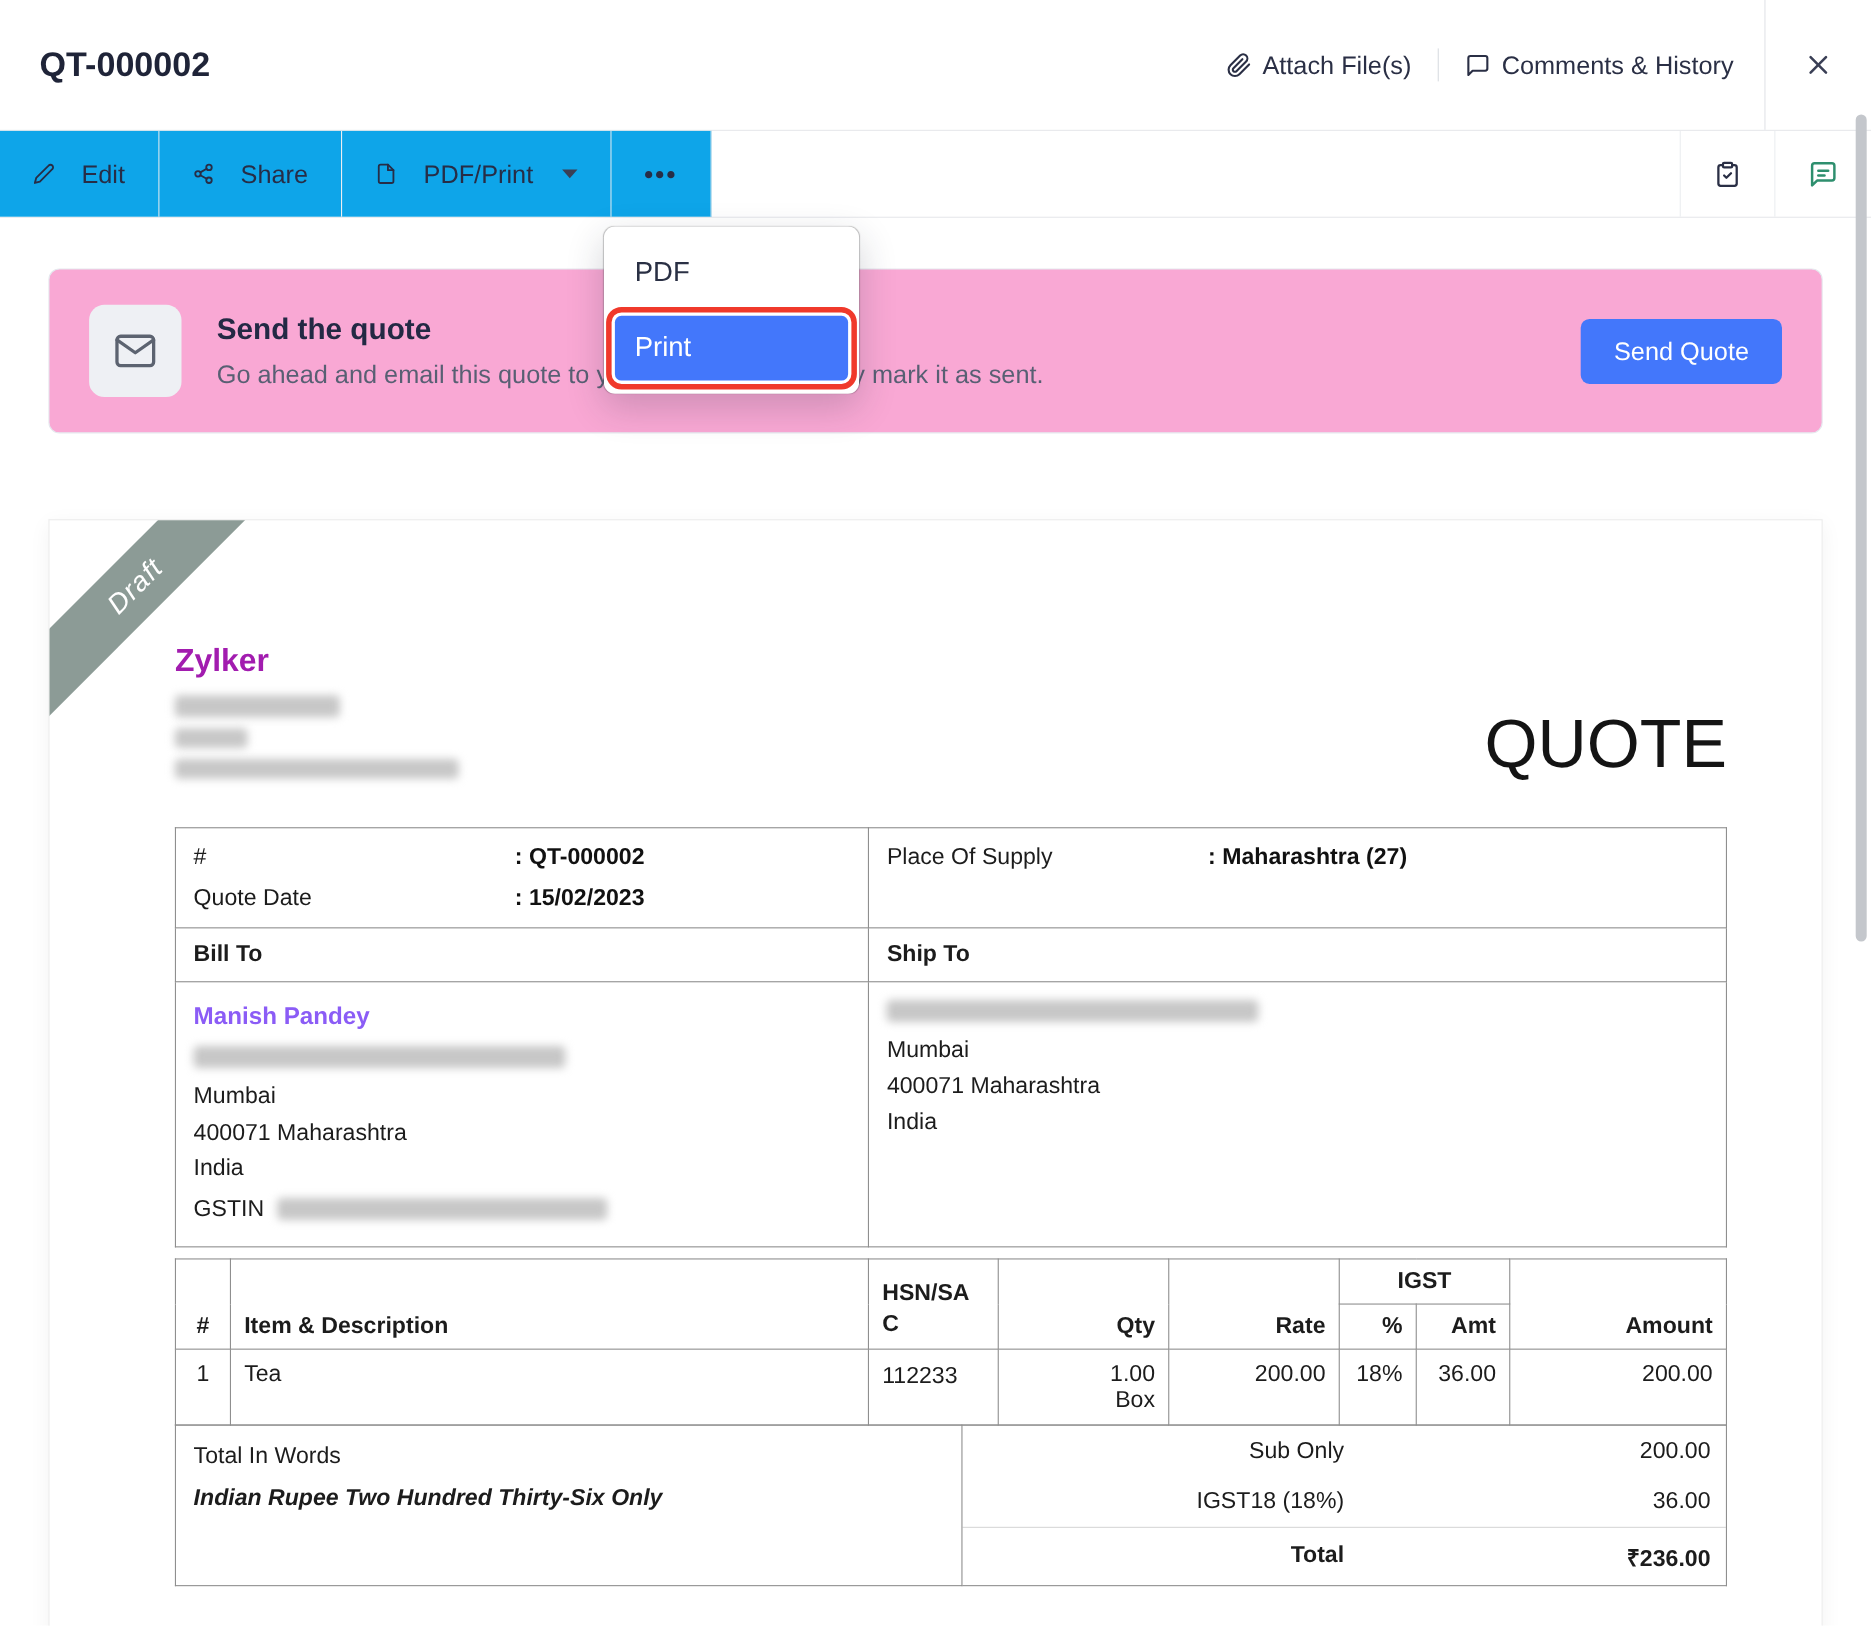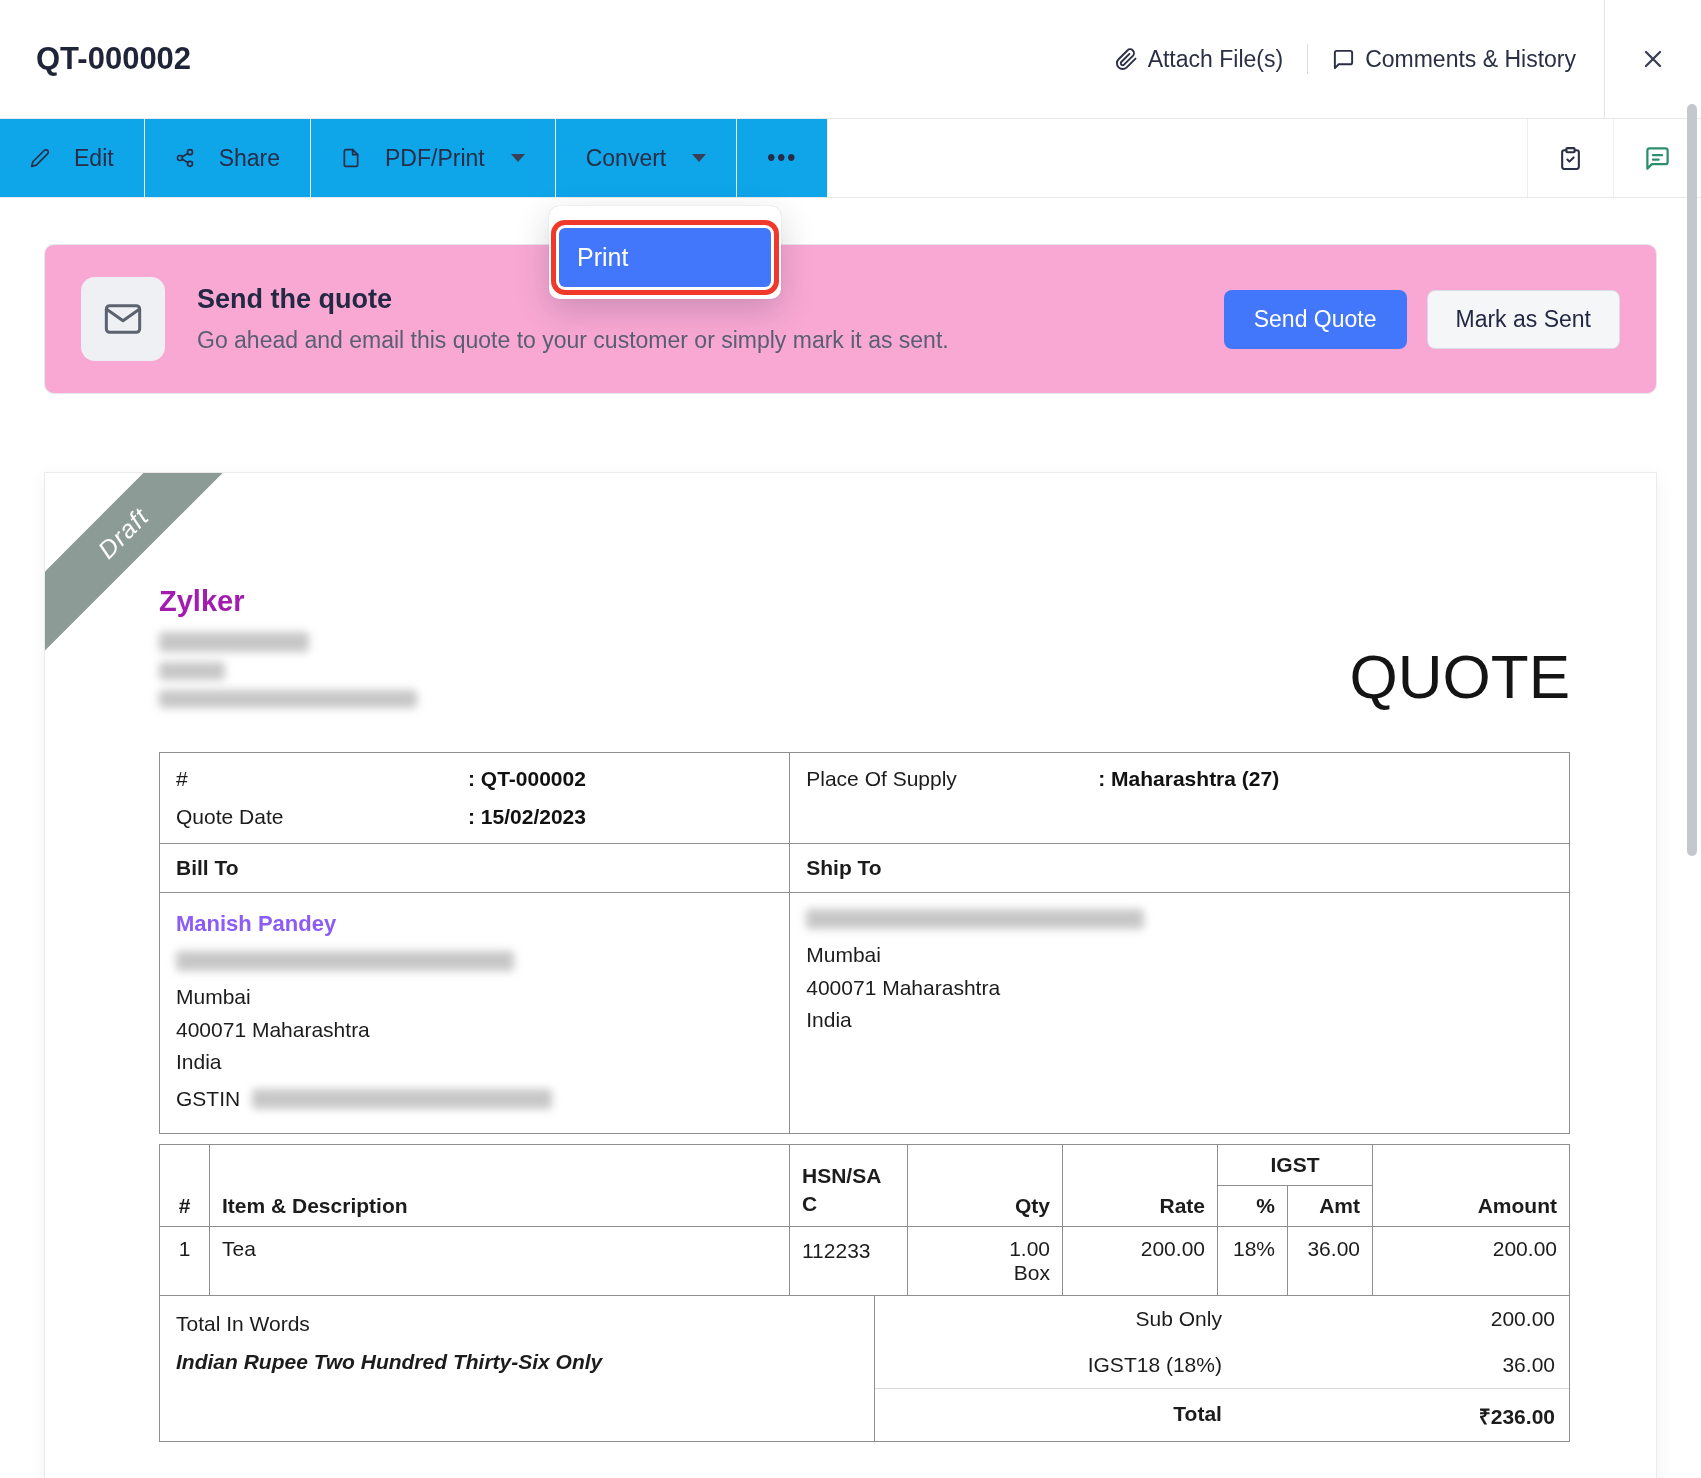--- a/index.html
+++ b/index.html
@@ -156,24 +156,20 @@
     <div class="tb-btn">
       <span>
         <svg viewBox="0 0 24 24" width="20" height="20" fill="none" stroke="currentColor" stroke-width="2" stroke-linecap="round" stroke-linejoin="round">
             <path d="M14 2H6a2 2 0 0 0-2 2v16a2 2 0 0 0 2 2h12a2 2 0 0 0 2-2V8z"></path>
             <polyline points="14 2 14 8 20 8"></polyline>
           </svg>
       </span>
       <span>PDF/Print</span>
       <span class="caret"></span>
     </div>
-    <div class="tb-btn">
-      <span>Convert</span>
-      <span class="caret"></span>
-    </div>
     <div class="tb-btn tb-more">
       <span>•••</span>
     </div>
     <div class="tb-right">
       <div class="tb-icon-btn">
         <span>
           <svg viewBox="0 0 24 24" width="25" height="25" fill="none" stroke="currentColor" stroke-width="2" stroke-linecap="round" stroke-linejoin="round">
               <path d="M16 4h2a2 2 0 0 1 2 2v14a2 2 0 0 1-2 2H6a2 2 0 0 1-2-2V6a2 2 0 0 1 2-2h2"></path>
               <rect x="8" y="2" width="8" height="4" rx="1"></rect>
               <polyline points="9 13 11 15 15 11"></polyline>
@@ -186,37 +182,37 @@
               <path d="M21 15a2 2 0 0 1-2 2H7l-4 4V5a2 2 0 0 1 2-2h14a2 2 0 0 1 2 2z"></path>
               <line x1="8" y1="9" x2="16" y2="9"></line>
               <line x1="8" y1="13" x2="13" y2="13"></line>
             </svg>
         </span>
       </div>
     </div>
   </div>
 
   <div class="dropdown">
+    <div class="dd-item">PDF</div>
     <div class="dd-item active">Print</div>
   </div>
 
   <div class="banner">
     <div class="banner-icon">
       <svg viewBox="0 0 24 24" width="40" height="40" fill="none" stroke="currentColor" stroke-width="1.8" stroke-linecap="round" stroke-linejoin="round">
           <rect x="2" y="4" width="20" height="16" rx="2"></rect>
           <polyline points="22 6 12 13 2 6"></polyline>
         </svg>
     </div>
     <div>
       <div class="banner-title">Send the quote</div>
       <div class="banner-sub">Go ahead and email this quote to your customer or simply mark it as sent.</div>
     </div>
     <div class="banner-actions">
       <button class="btn-primary">Send Quote</button>
-      <button class="btn-secondary">Mark as Sent</button>
     </div>
   </div>
 
   <div class="quote-card">
     <div class="ribbon">
       <span>Draft</span>
     </div>
 
     <div class="doc">
 

